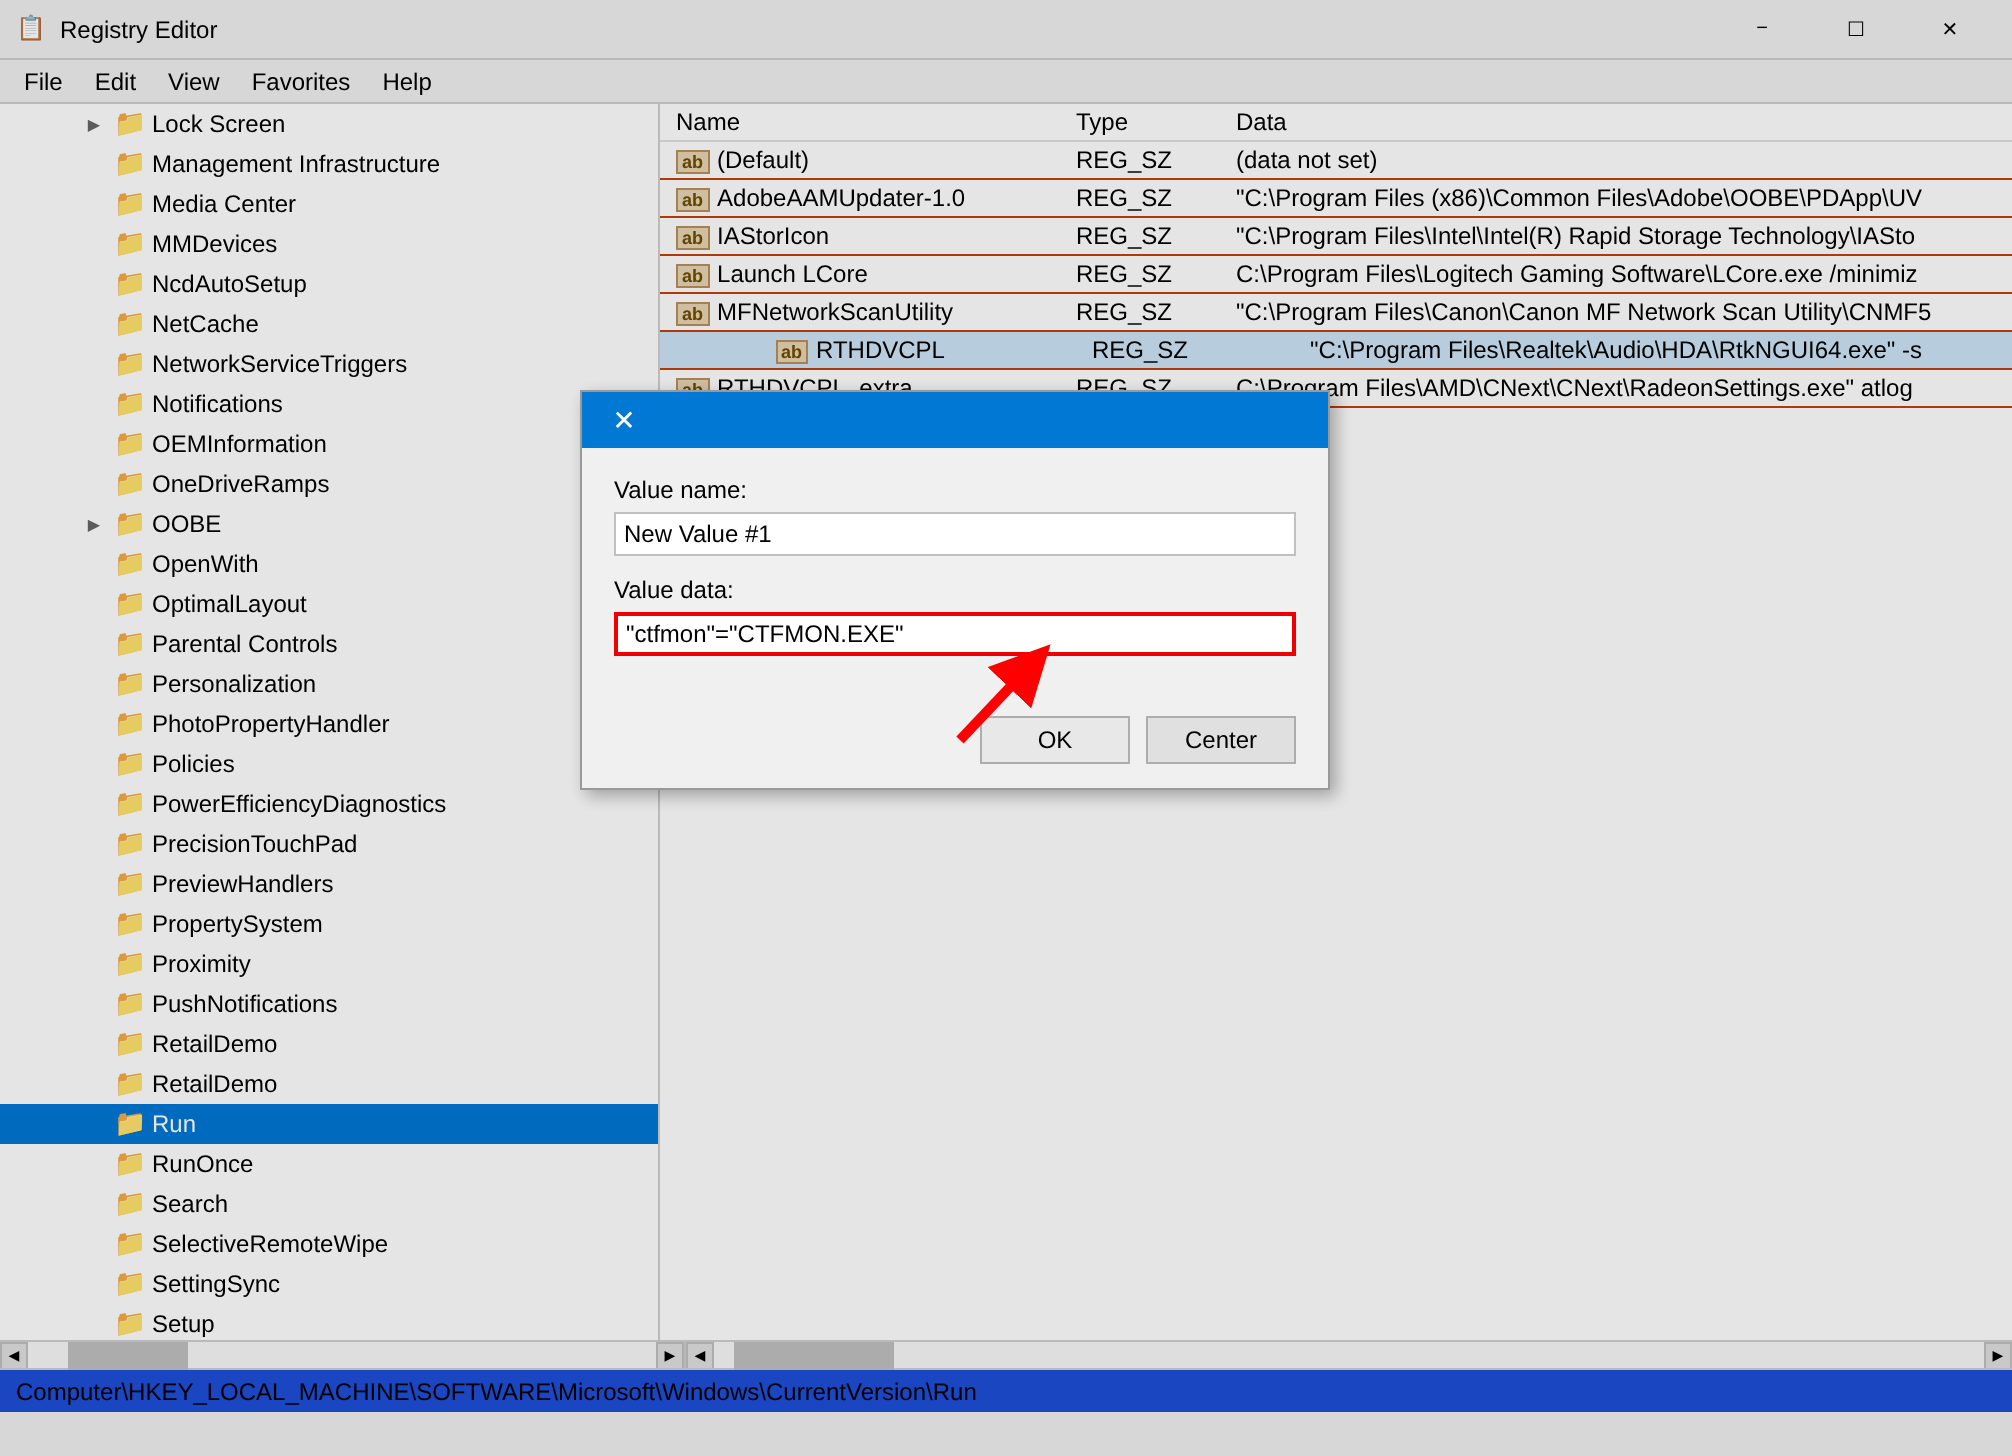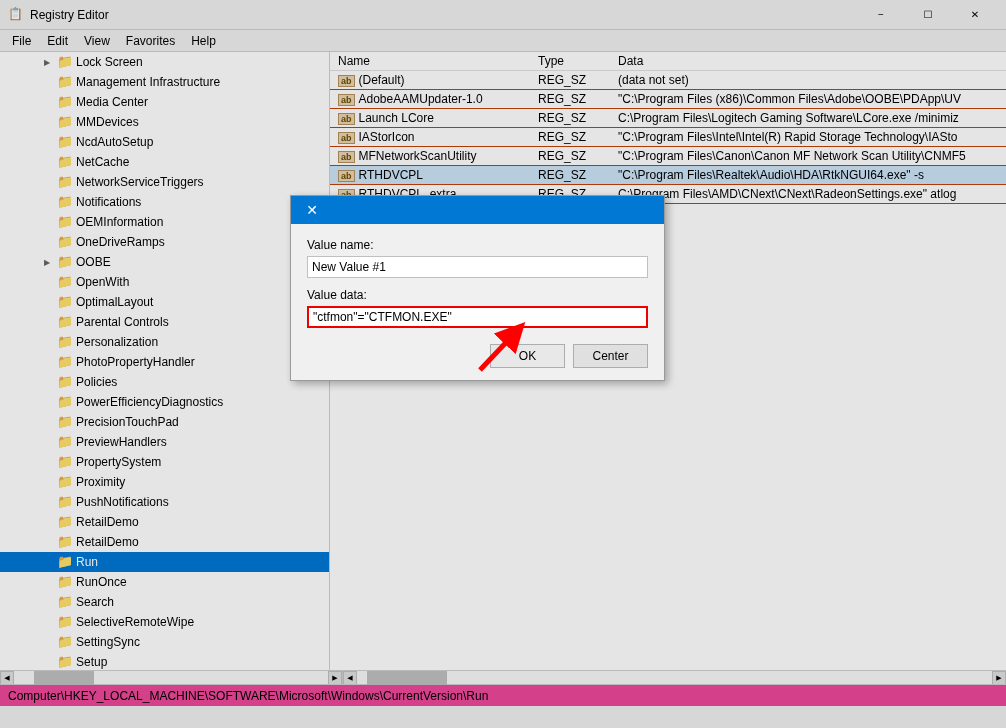--- a/index.html
+++ b/index.html
@@ -141,21 +141,21 @@
       border-bottom: 1px solid #c2410c;
       vertical-align: middle;
       white-space: nowrap;
       overflow: hidden;
       text-overflow: ellipsis;
     }
 
     
     .status-bar {
       height: 22px;
-      background: #ec4899;
+      background: #1d4ed8;
       border-top: 1px solid #d0d0d0;
       display: flex;
       align-items: center;
       padding: 0 8px;
       font-size: 12px;
     }
 
     
     .dialog-overlay {
       position: fixed;
@@ -226,21 +226,21 @@
       outline: none;
     }
     .dialog-input.value-data {
       border: 2px solid #e00;
     }
 
     .dialog-buttons {
       display: flex;
       justify-content: flex-end;
       gap: 8px;
-      margin-top: 6px;
+      margin-top: 20px;
     }
 
     .dialog-btn {
       width: 75px;
       height: 24px;
       border: 1px solid #adadad;
       background: #e0e0e0;
       cursor: pointer;
       font-size: 12px;
     }
@@ -288,20 +288,21 @@
       background: #c0c0c0;
       position: absolute;
     }
     .divider-v {
       width: 1px;
       background: #d0d0d0;
     }
 
     .selected-highlight td {
       background: #cce4f7 !important;
+      text-align: center;
     }
   </style>
 </head>
 <body>
 
 <div class="title-bar">
   <span class="title-bar-icon">📋</span>
   <span class="title-bar-title">Registry Editor</span>
   <div class="title-bar-controls">
     <button class="title-btn">−</button>
@@ -493,28 +494,28 @@
               <td style="max-width: 200px;"><span style="display: inline-block; background: rgb(232, 212, 180); border: 1px solid rgb(184, 144, 92); font-size: 9px; padding: 0px 2px; margin-right: 4px; font-weight: bold; color: rgb(107, 76, 0); vertical-align: middle;">ab</span><span>(Default)</span></td>
               <td>REG_SZ</td>
               <td style="max-width: 350px; overflow: hidden; text-overflow: ellipsis;">(data not set)</td>
             </tr>
             <tr>
               <td style="max-width: 200px; margin-top: 20px;"><span style="display: inline-block; background: rgb(232, 212, 180); border: 1px solid rgb(184, 144, 92); font-size: 9px; padding: 0px 2px; margin-right: 4px; font-weight: bold; color: rgb(107, 76, 0); vertical-align: middle;">ab</span><span>AdobeAAMUpdater-1.0</span></td>
               <td>REG_SZ</td>
               <td style="max-width: 350px; overflow: hidden; text-overflow: ellipsis;">"C:\Program Files (x86)\Common Files\Adobe\OOBE\PDApp\UV</td>
             </tr>
             <tr>
+              <td style="max-width: 200px;"><span style="display: inline-block; background: rgb(232, 212, 180); border: 1px solid rgb(184, 144, 92); font-size: 9px; padding: 0px 2px; margin-right: 4px; font-weight: bold; color: rgb(107, 76, 0); vertical-align: middle;">ab</span><span>IAStorIcon</span></td>
+              <td>REG_SZ</td>
+              <td style="max-width: 350px; overflow: hidden; text-overflow: ellipsis;">"C:\Program Files\Intel\Intel(R) Rapid Storage Technology\IASto</td>
+            </tr>
+            <tr>
               <td style="max-width: 200px;"><span style="display: inline-block; background: rgb(232, 212, 180); border: 1px solid rgb(184, 144, 92); font-size: 9px; padding: 0px 2px; margin-right: 4px; font-weight: bold; color: rgb(107, 76, 0); vertical-align: middle;">ab</span><span>Launch LCore</span></td>
               <td>REG_SZ</td>
               <td style="max-width: 350px; overflow: hidden; text-overflow: ellipsis;">C:\Program Files\Logitech Gaming Software\LCore.exe /minimiz</td>
-            </tr>
-            <tr>
-              <td style="max-width: 200px;"><span style="display: inline-block; background: rgb(232, 212, 180); border: 1px solid rgb(184, 144, 92); font-size: 9px; padding: 0px 2px; margin-right: 4px; font-weight: bold; color: rgb(107, 76, 0); vertical-align: middle;">ab</span><span>IAStorIcon</span></td>
-              <td>REG_SZ</td>
-              <td style="max-width: 350px; overflow: hidden; text-overflow: ellipsis;">"C:\Program Files\Intel\Intel(R) Rapid Storage Technology\IASto</td>
             </tr>
             <tr>
               <td style="max-width: 200px;"><span style="display: inline-block; background: rgb(232, 212, 180); border: 1px solid rgb(184, 144, 92); font-size: 9px; padding: 0px 2px; margin-right: 4px; font-weight: bold; color: rgb(107, 76, 0); vertical-align: middle;">ab</span><span>MFNetworkScanUtility</span></td>
               <td>REG_SZ</td>
               <td style="max-width: 350px; overflow: hidden; text-overflow: ellipsis;">"C:\Program Files\Canon\Canon MF Network Scan Utility\CNMF5</td>
             </tr>
             <tr class="selected-highlight">
               <td style="max-width: 200px;"><span style="display: inline-block; background: rgb(232, 212, 180); border: 1px solid rgb(184, 144, 92); font-size: 9px; padding: 0px 2px; margin-right: 4px; font-weight: bold; color: rgb(107, 76, 0); vertical-align: middle;">ab</span><span>RTHDVCPL</span></td>
               <td>REG_SZ</td>
               <td style="max-width: 350px; overflow: hidden; text-overflow: ellipsis;">"C:\Program Files\Realtek\Audio\HDA\RtkNGUI64.exe" -s</td>

